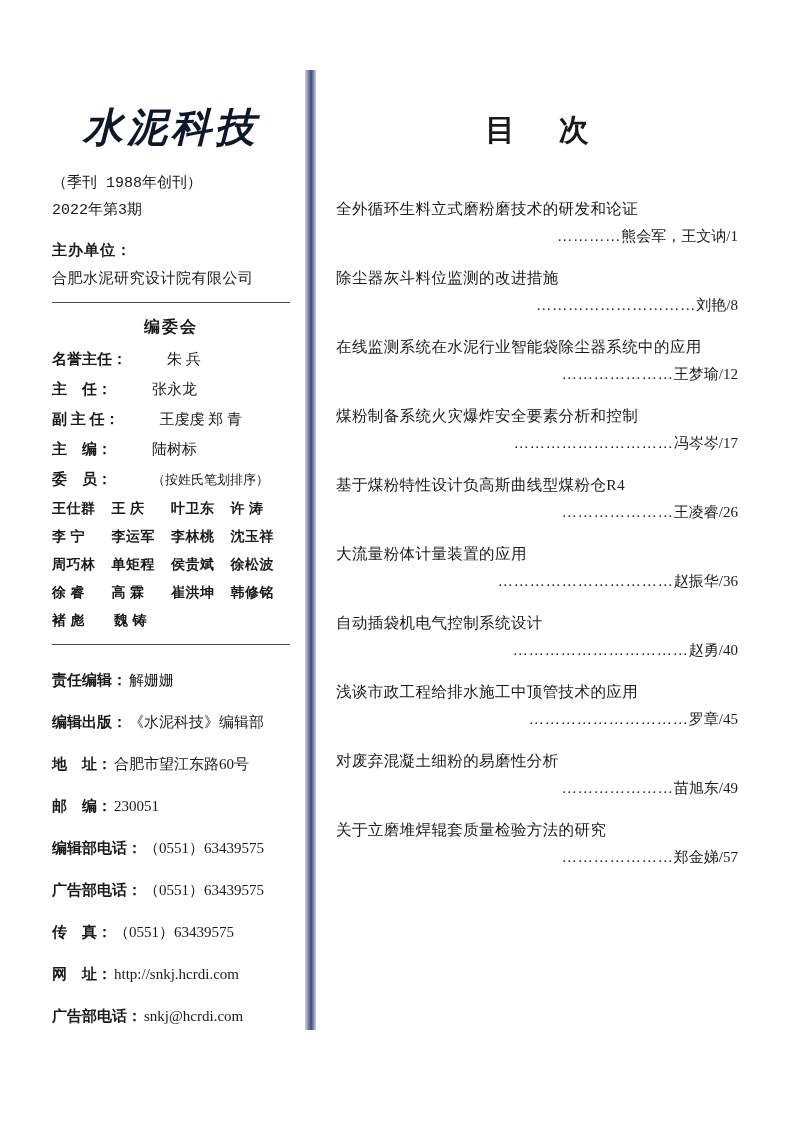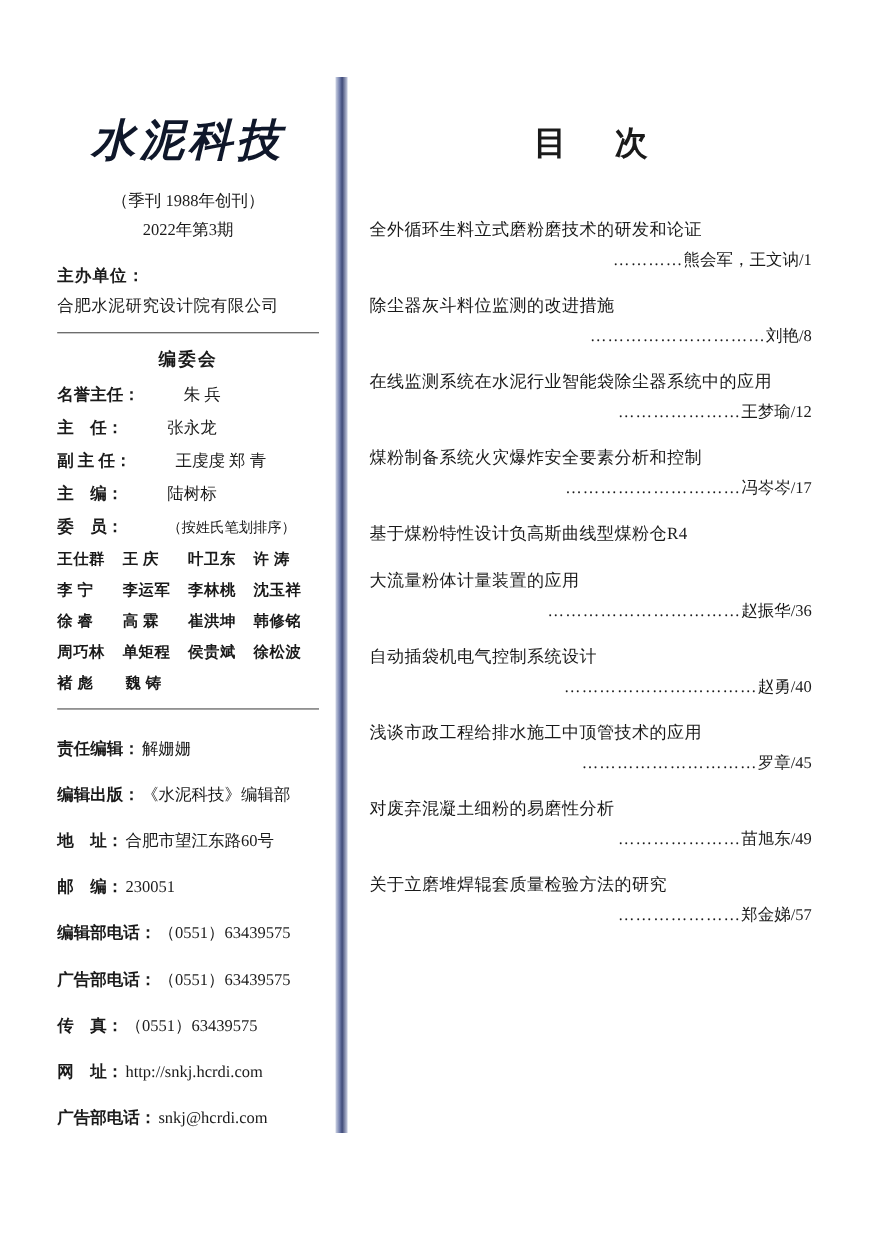--- a/index.html
+++ b/index.html
@@ -41,23 +41,24 @@
     text-align: center;
     font-family: "DejaVu Serif", "Liberation Serif", serif;
     font-weight: bold;
     font-size: 40px;
     letter-spacing: 4px;
     font-style: italic;
     color: #0f172a;
     margin-bottom: 18px;
   }
   .sub1, .sub2 {
-    text-align: center;
+    text-align: left;
     font-size: 15px;
     margin-top: 6px;
+    font-family: Liberation Mono, monospace;
   }
   .sub2 { margin-top: 8px; }
 
   .block-sponsor {
     margin-top: 22px;
     font-size: 15px;
   }
   .block-sponsor .lbl {
     font-weight: bold;
     letter-spacing: 1px;
@@ -213,32 +214,32 @@
         <span>叶卫东</span>
         <span>许  涛</span>
       </div>
       <div class="nrow">
         <span>李  宁</span>
         <span>李运军</span>
         <span>李林桃</span>
         <span>沈玉祥</span>
       </div>
       <div class="nrow">
+        <span>周巧林</span>
+        <span>单矩程</span>
+        <span>侯贵斌</span>
+        <span>徐松波</span>
+      </div>
+      <div class="nrow">
         <span>徐  睿</span>
         <span>高  霖</span>
         <span>崔洪坤</span>
         <span>韩修铭</span>
       </div>
       <div class="nrow">
-        <span>周巧林</span>
-        <span>单矩程</span>
-        <span>侯贵斌</span>
-        <span>徐松波</span>
-      </div>
-      <div class="nrow">
         <span>褚  彪</span>
         <span>魏  铸</span>
       </div>
     </div>
 
     <hr class="rule">
 
     <div class="contact">
       <div class="crow">
         <span class="ck">责任编辑：</span>
@@ -305,20 +306,23 @@
 
     <div class="entry">
       <div class="t">煤粉制备系统火灾爆炸安全要素分析和控制</div>
       <div class="a">
         <span class="dots">…………………………</span><span>冯岑岑</span>/<span>17</span>
       </div>
     </div>
 
     <div class="entry">
       <div class="t">基于煤粉特性设计负高斯曲线型煤粉仓R4</div>
+      <div class="a">
+        <span class="dots">…………………</span><span>王凌睿</span>/<span>26</span>
+      </div>
     </div>
 
     <div class="entry">
       <div class="t">大流量粉体计量装置的应用</div>
       <div class="a">
         <span class="dots">……………………………</span><span>赵振华</span>/<span>36</span>
       </div>
     </div>
 
     <div class="entry">

